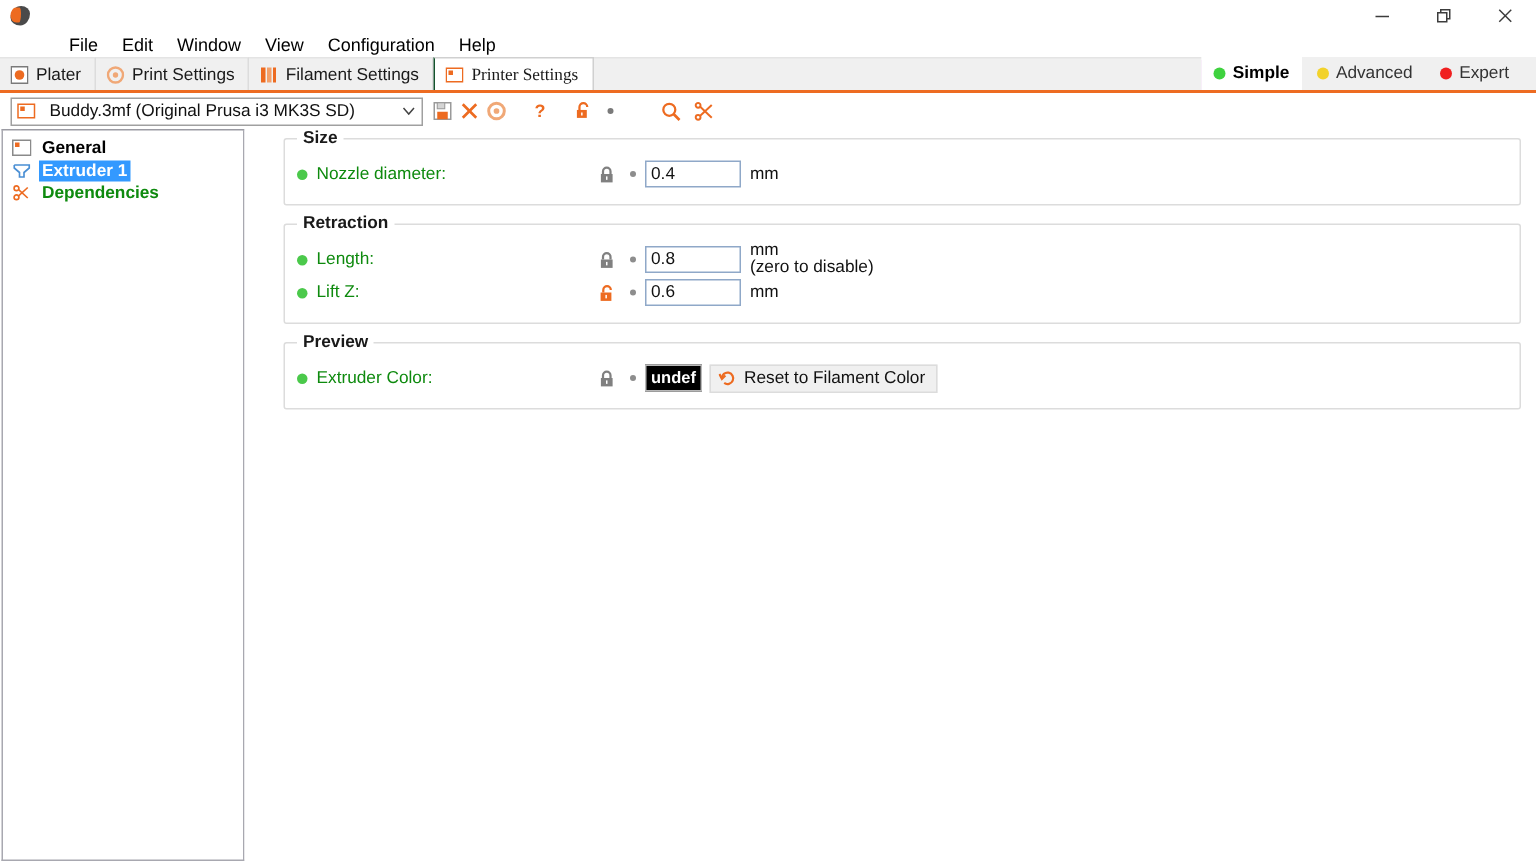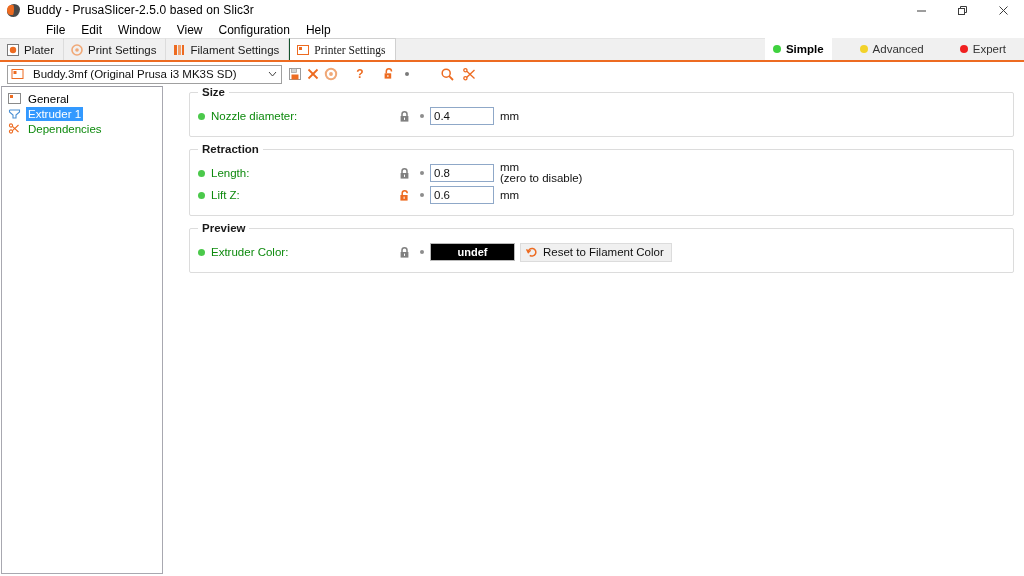--- a/index.html
+++ b/index.html
@@ -97,21 +97,21 @@
     background: #ffffff;
     border-top: 1px solid #d0d0d0;
     border-left: 1px solid #14532d;
     border-right: 1px solid #d0d0d0;
     font-family: Liberation Serif, serif;
   }
   .tab-icon { width: 12px; height: 12px; flex: 0 0 auto; display: block; }
   .tabbar-spacer { flex: 1 1 auto; height: 22px; background: #f0f0f0; border-top: 1px solid #e4e4e4;}
   .modes {
     display: flex; align-items: center; height: 22px;
-    background: #f0f0f0; padding-right: 10px; gap: 20px;
+    background: #f0f0f0; padding-right: 10px; gap: 2px;
   }
   .mode {
     display: flex; align-items: center; gap: 5px;
     padding: 0 8px; height: 22px;
     font-size: 11.5px; color: #333;
     white-space: nowrap;
   }
   .mode.selected { font-weight: bold; color: #000; background: #ffffff; }
   .mode-dot { width: 8px; height: 8px; border-radius: 50%; display: block; flex: 0 0 auto;}
 
@@ -171,20 +171,21 @@
     overflow: hidden;
   }
   .tree-item {
     display: flex; align-items: center;
     gap: 5px;
     height: 15px;
     padding-left: 3px;
     margin-bottom: 0px;
     font-size: 11.5px;
     white-space: nowrap;
+    font-weight: bold;
   }
   .tree-item .ti-label { padding: 0 2px; line-height: 14px; }
   .tree-item.selected .ti-label {
     background: #3399ff;
     color: #ffffff;
   }
   .tree-icon { width: 13px; height: 13px; flex: 0 0 auto; display:block;}
   .tree-label-green { color: #0e8a0e; }
 
   
@@ -252,21 +253,21 @@
   .unit {
     font-size: 11.5px;
     color: #111;
     margin-left: 6px;
     line-height: 12px;
   }
   .unit-two { line-height: 11px; }
   .unit-sub { font-size: 11.5px; color: #111; display: block; }
 
   .color-swatch {
-    width: 85px; height: 18px;
+    width: 38px; height: 18px;
     background: #000000;
     border: 1px solid #b9b9b9;
     display: flex; align-items: center; justify-content: center;
     color: #ffffff; font-size: 11px; font-weight: bold;
   }
   .reset-btn {
     height: 19px;
     display: flex; align-items: center; gap: 5px;
     background: #f0f0f0;
     border: 1px solid #dcdcdc;
@@ -277,21 +278,20 @@
     white-space: nowrap;
   }
 </style>
 </head>
 <body>
 
 <div class="titlebar">
   <span class="app-icon">
     <span class="blob"></span>
   </span>
-  <span class="title-text">Buddy - PrusaSlicer-2.5.0 based on Slic3r</span>
 
   <div class="win-controls">
     <div class="win-btn">
       <svg width="11" height="11" viewBox="0 0 11 11">
           <line x1="1" y1="6" x2="10" y2="6" stroke="#3c3c3c" stroke-width="1"></line>
         </svg>
     </div>
     <div class="win-btn">
       <svg width="11" height="11" viewBox="0 0 11 11">
         <rect x="1.5" y="3.5" width="6" height="6" fill="none" stroke="#3c3c3c" stroke-width="1"></rect>

